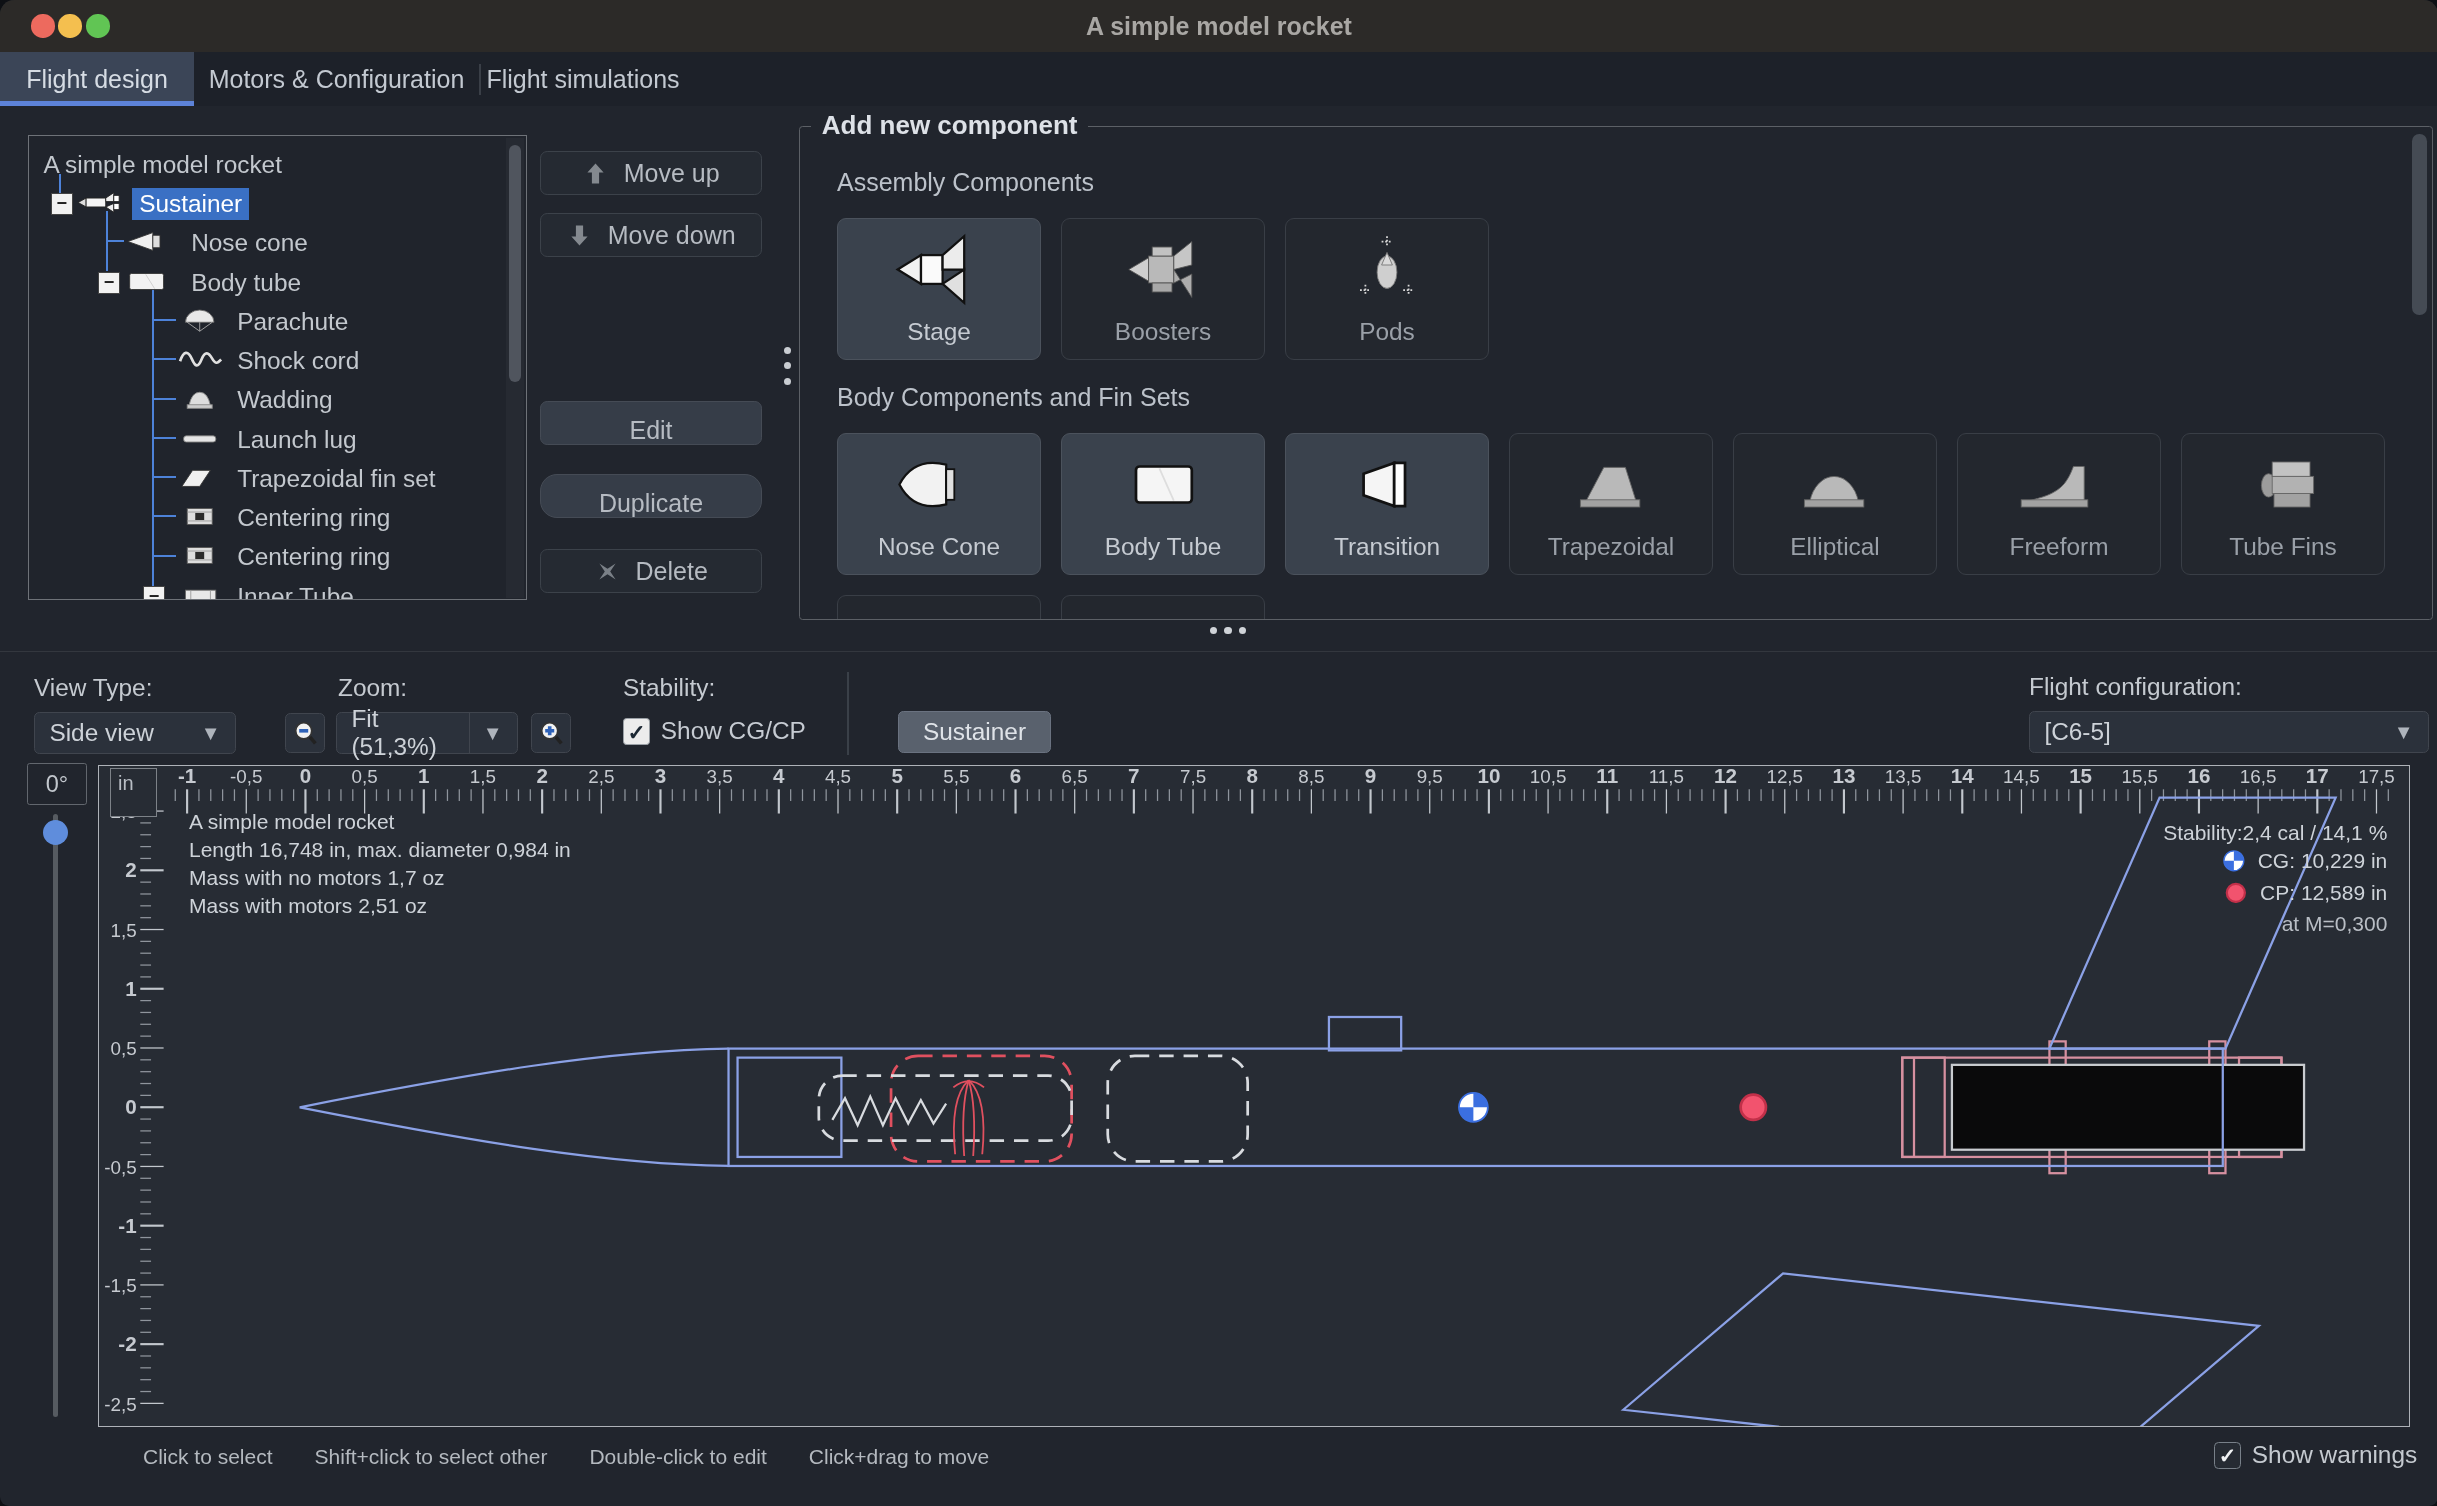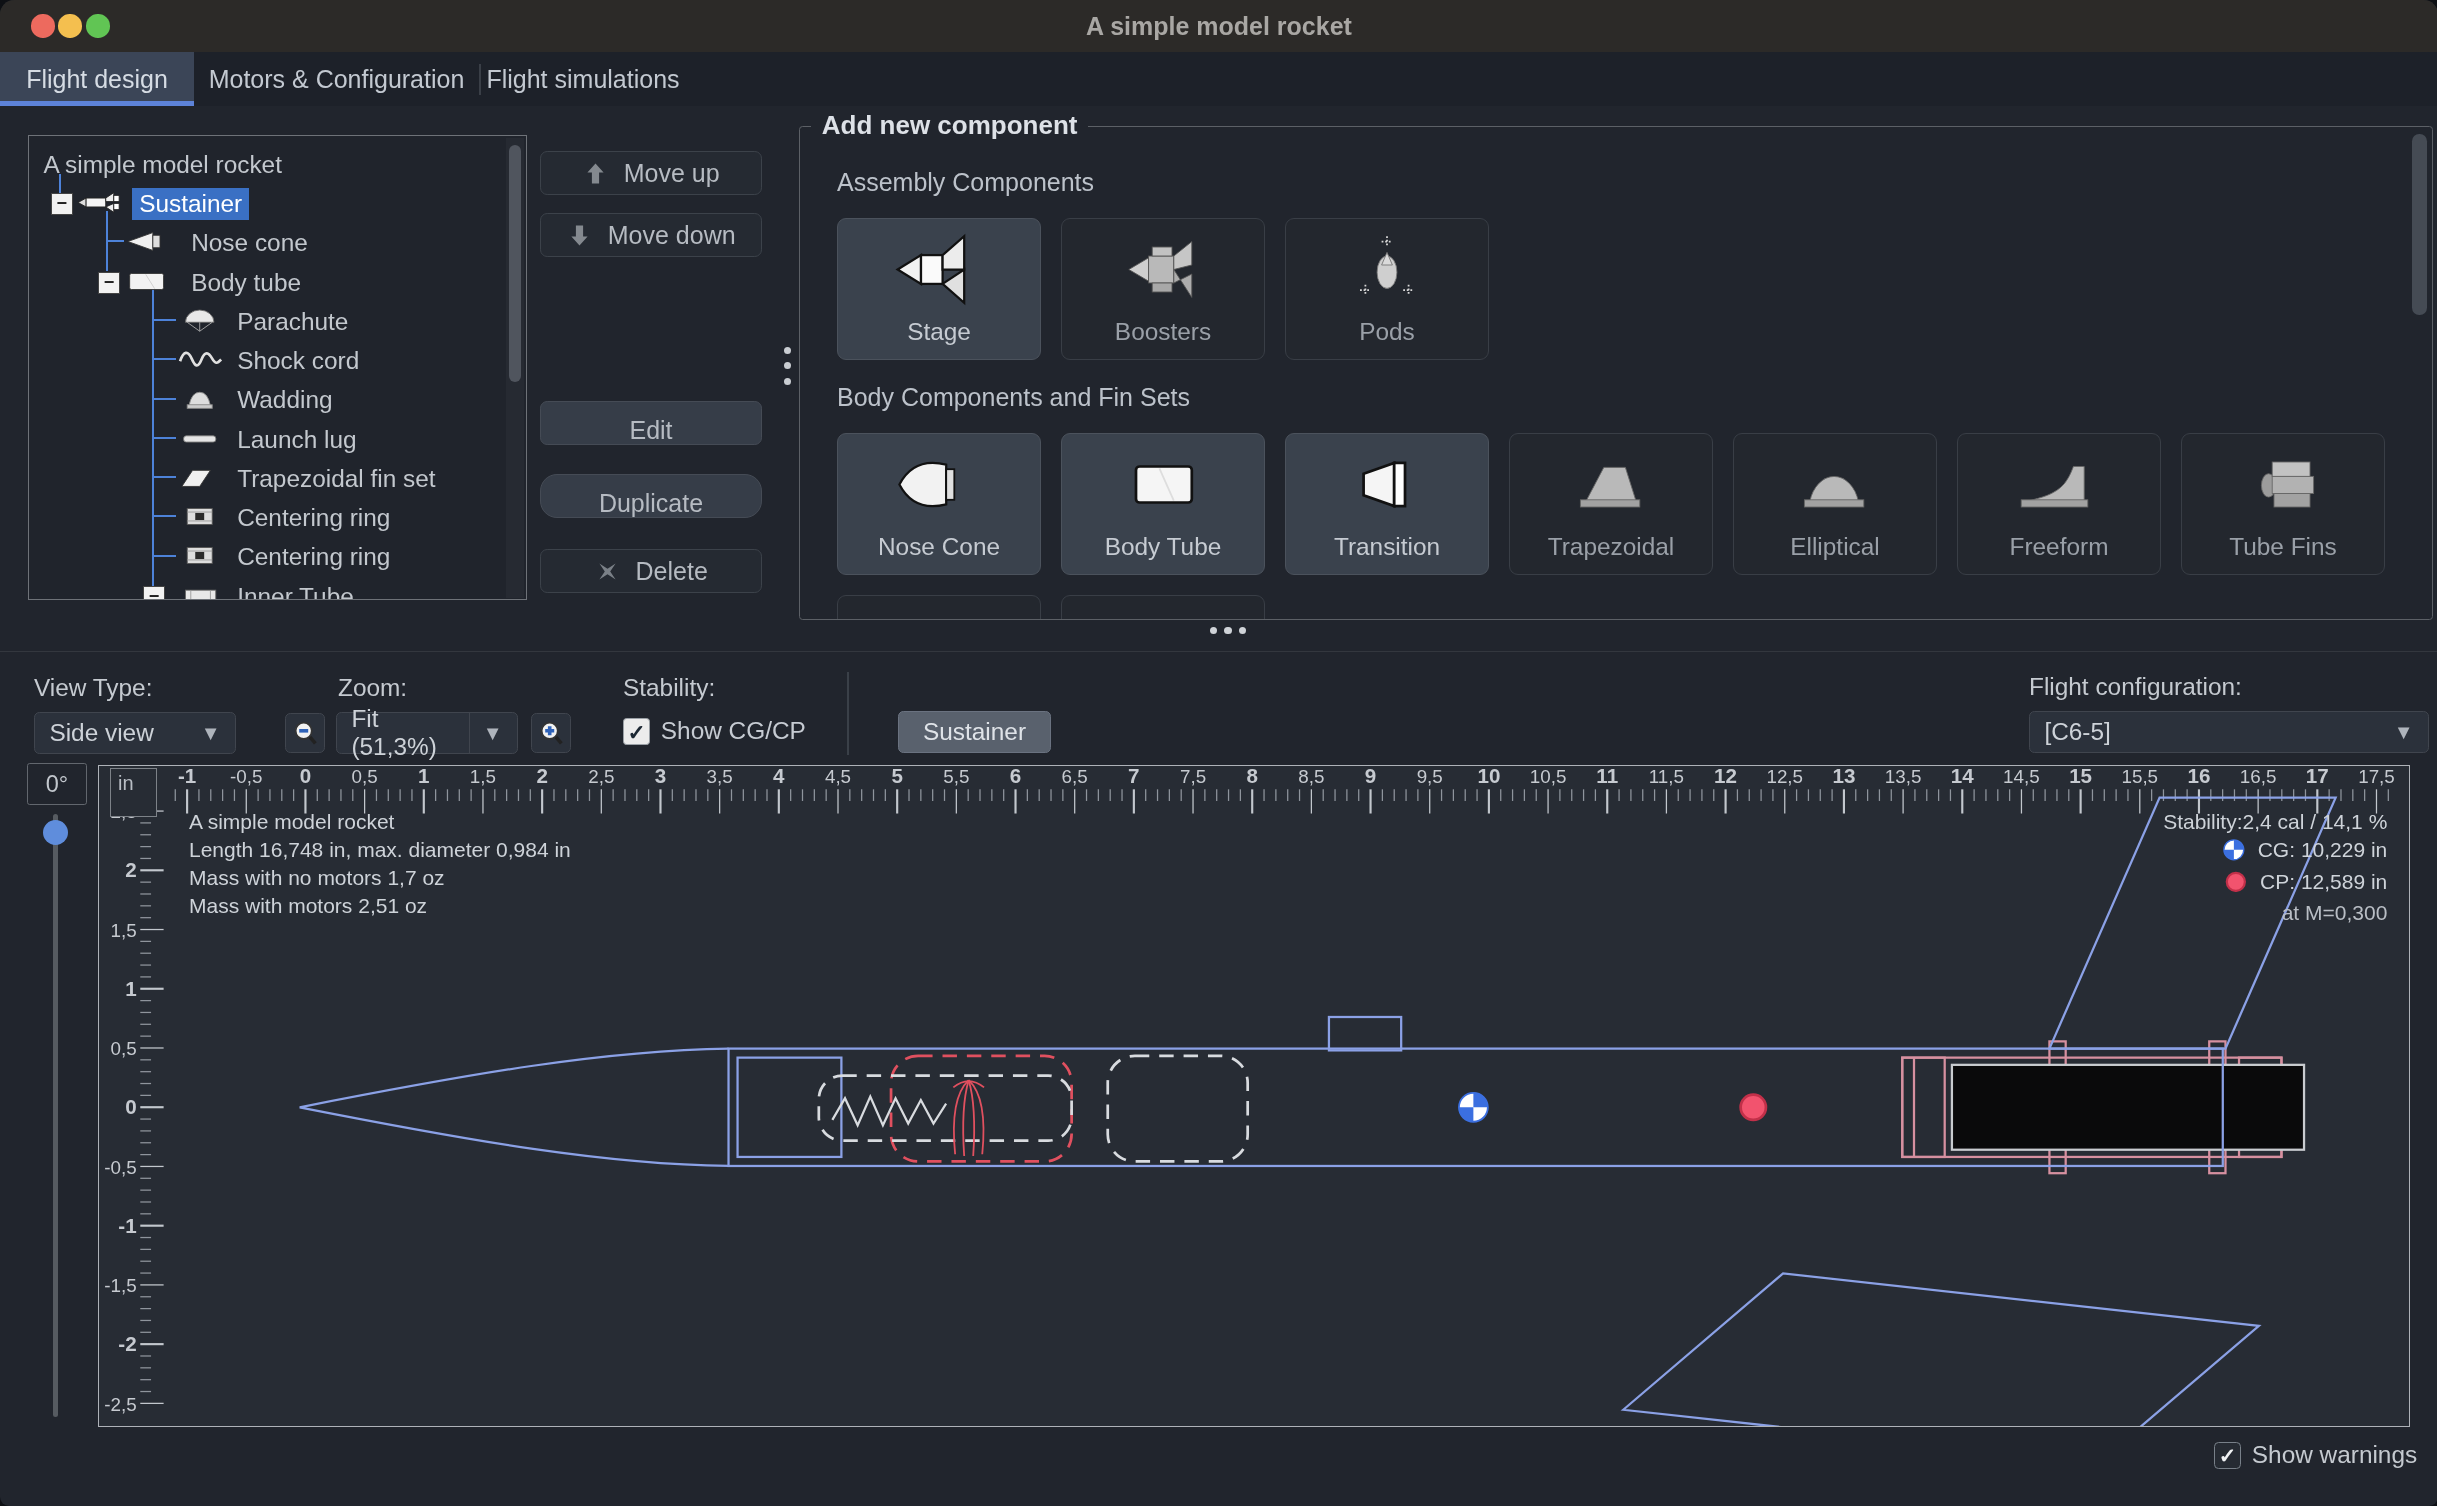--- a/index.html
+++ b/index.html
@@ -79,21 +79,21 @@
           color:#c2c7cd;font-size:23.5px;display:flex;align-items:center;justify-content:center;
           box-sizing:border-box;border-radius:2.7px;}
   .rottrack{position:absolute;left:53px;top:814px;width:5.4px;height:603px;background:#565b61;border-radius:2.7px;}
   .rotknob{position:absolute;left:43px;top:820px;width:25px;height:25px;border-radius:50%;background:#5f8ddc;}
   .canvas{position:absolute;left:98px;top:765px;width:2310px;height:660px;background:#272c34;
           border:1.8px solid #aeb2b8;box-sizing:content-box;overflow:hidden;}
   .corner{position:absolute;left:10.8px;top:1.8px;width:47px;height:49px;border:0.9px solid #7d8288;
           background:#272c34;color:#b9bec5;font-size:20px;display:flex;align-items:flex-start;
           justify-content:flex-start;padding:3.6px 0 0 7.2px;box-sizing:border-box;z-index:4;}
   .caninfo{position:absolute;color:#ced3d9;font-size:21px;line-height:28px;z-index:3;}
-  .caninfo.tr{text-align:right;}
+  .caninfo.tr{text-align:right;margin-top:11px;}
   .caninfo .ic{display:inline-block;vertical-align:-3.6px;margin-right:7.2px;}
   .flightgrid{display:grid;grid-template-columns:176px auto;column-gap:5.4px;}
   
   .hints{position:absolute;left:143px;top:1445px;display:flex;gap:42px;color:#b4b9bf;font-size:21px;}
   .warnrow{position:absolute;left:2214px;top:1441px;display:flex;align-items:center;gap:10.8px;
            color:#c5cad0;font-size:24.4px;}
   .cbdark{width:27px;height:27px;border-radius:4.5px;background:#262b33;border:1.8px solid #788089;color:#f0f2f4;
           font-size:21px;font-weight:bold;line-height:25px;text-align:center;box-sizing:border-box;}
   svg text{font-family:"Liberation Sans",sans-serif;}
 </style>
@@ -804,19 +804,25 @@
               <circle cx="12" cy="12" r="10" fill="#f2536e" stroke="#c23049" stroke-width="2.5"></circle>
             </svg>
         </span>
         <span>CP:</span> <span>12,589 in</span>
       </div>
       <div style="color:#b9bec5;">at M=0,300</div>
     </div>
 
   </div>
 
+  <div class="hints" id="hints">
+      <span>Click to select</span>
+      <span>Shift+click to select other</span>
+      <span>Double-click to edit</span>
+      <span>Click+drag to move</span>
+    </div>
   <div class="warnrow">
     <span class="cbdark">✓</span>
     <span>Show warnings</span>
   </div>
 
 </div>
 
 
 </body></html>

